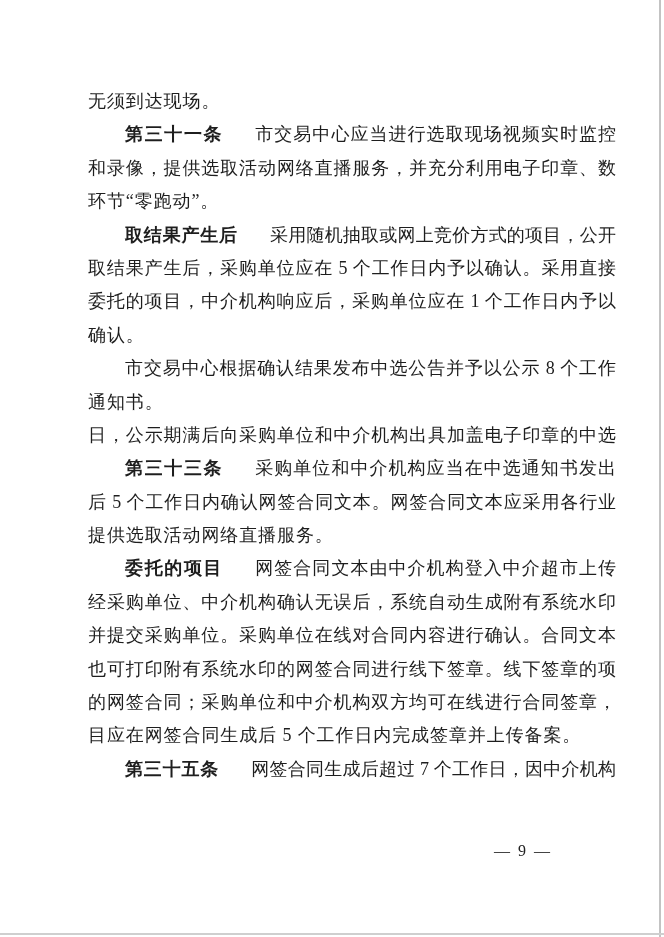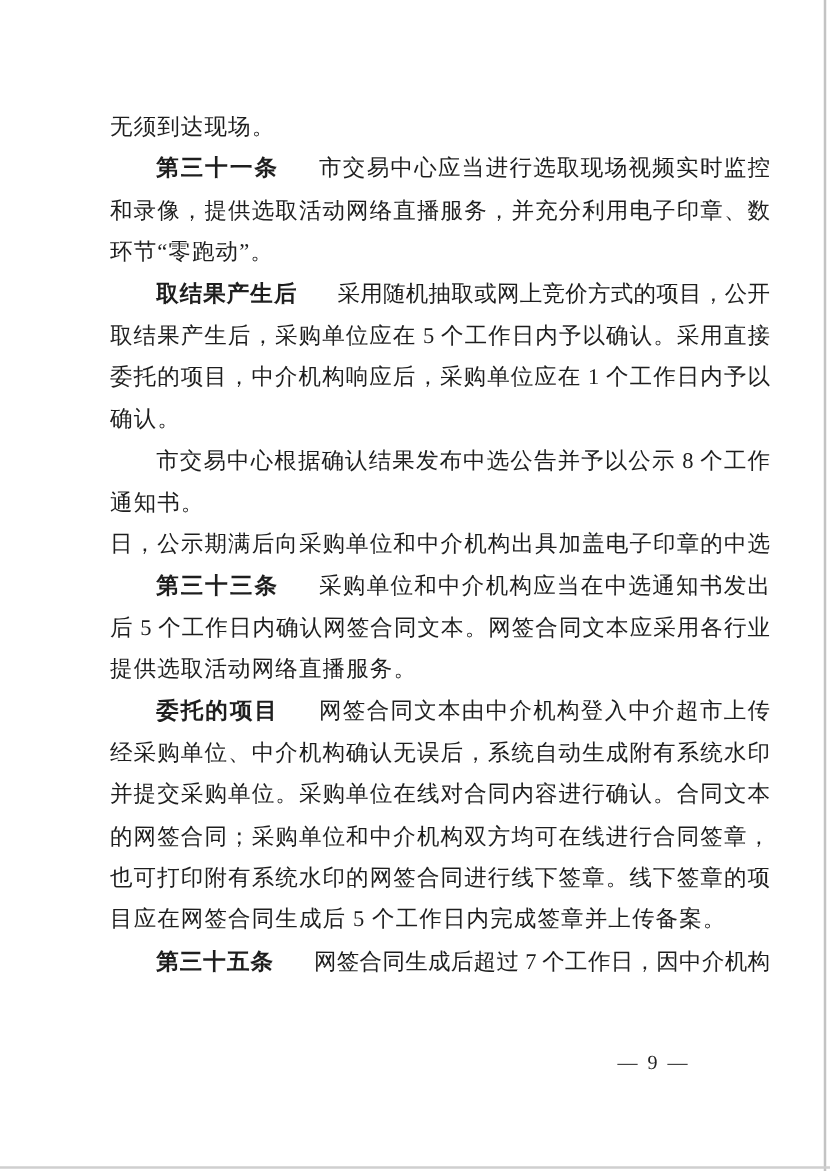--- a/index.html
+++ b/index.html
@@ -99,22 +99,22 @@
       </div>
       <div class="para">
         <div class="line j ind"><b class="head">第三十三条</b>采购单位和中介机构应当在中选通知书发出</div>
         <div class="line j">后 5 个工作日内确认网签合同文本。网签合同文本应采用各行业</div>
         <div class="line">提供选取活动网络直播服务。</div>
       </div>
       <div class="para">
         <div class="line j ind"><b class="head">委托的项目</b>网签合同文本由中介机构登入中介超市上传</div>
         <div class="line j">经采购单位、中介机构确认无误后，系统自动生成附有系统水印</div>
         <div class="line j">并提交采购单位。采购单位在线对合同内容进行确认。合同文本</div>
+        <div class="line j">也可打印附有系统水印的网签合同进行线下签章。线下签章的项</div>
         <div class="line j">的网签合同；采购单位和中介机构双方均可在线进行合同签章，</div>
-        <div class="line j">也可打印附有系统水印的网签合同进行线下签章。线下签章的项</div>
         <div class="line">目应在网签合同生成后 5 个工作日内完成签章并上传备案。</div>
       </div>
       <div class="para">
         <div class="line j ind"><b class="head">第三十五条</b>网签合同生成后超过 7 个工作日，因中介机构</div>
       </div>
     </div>
   <div class="footer">— 9 —</div>
   <div class="scan-edge-right"></div>
   <div class="scan-edge-bottom"></div>
 </div>

